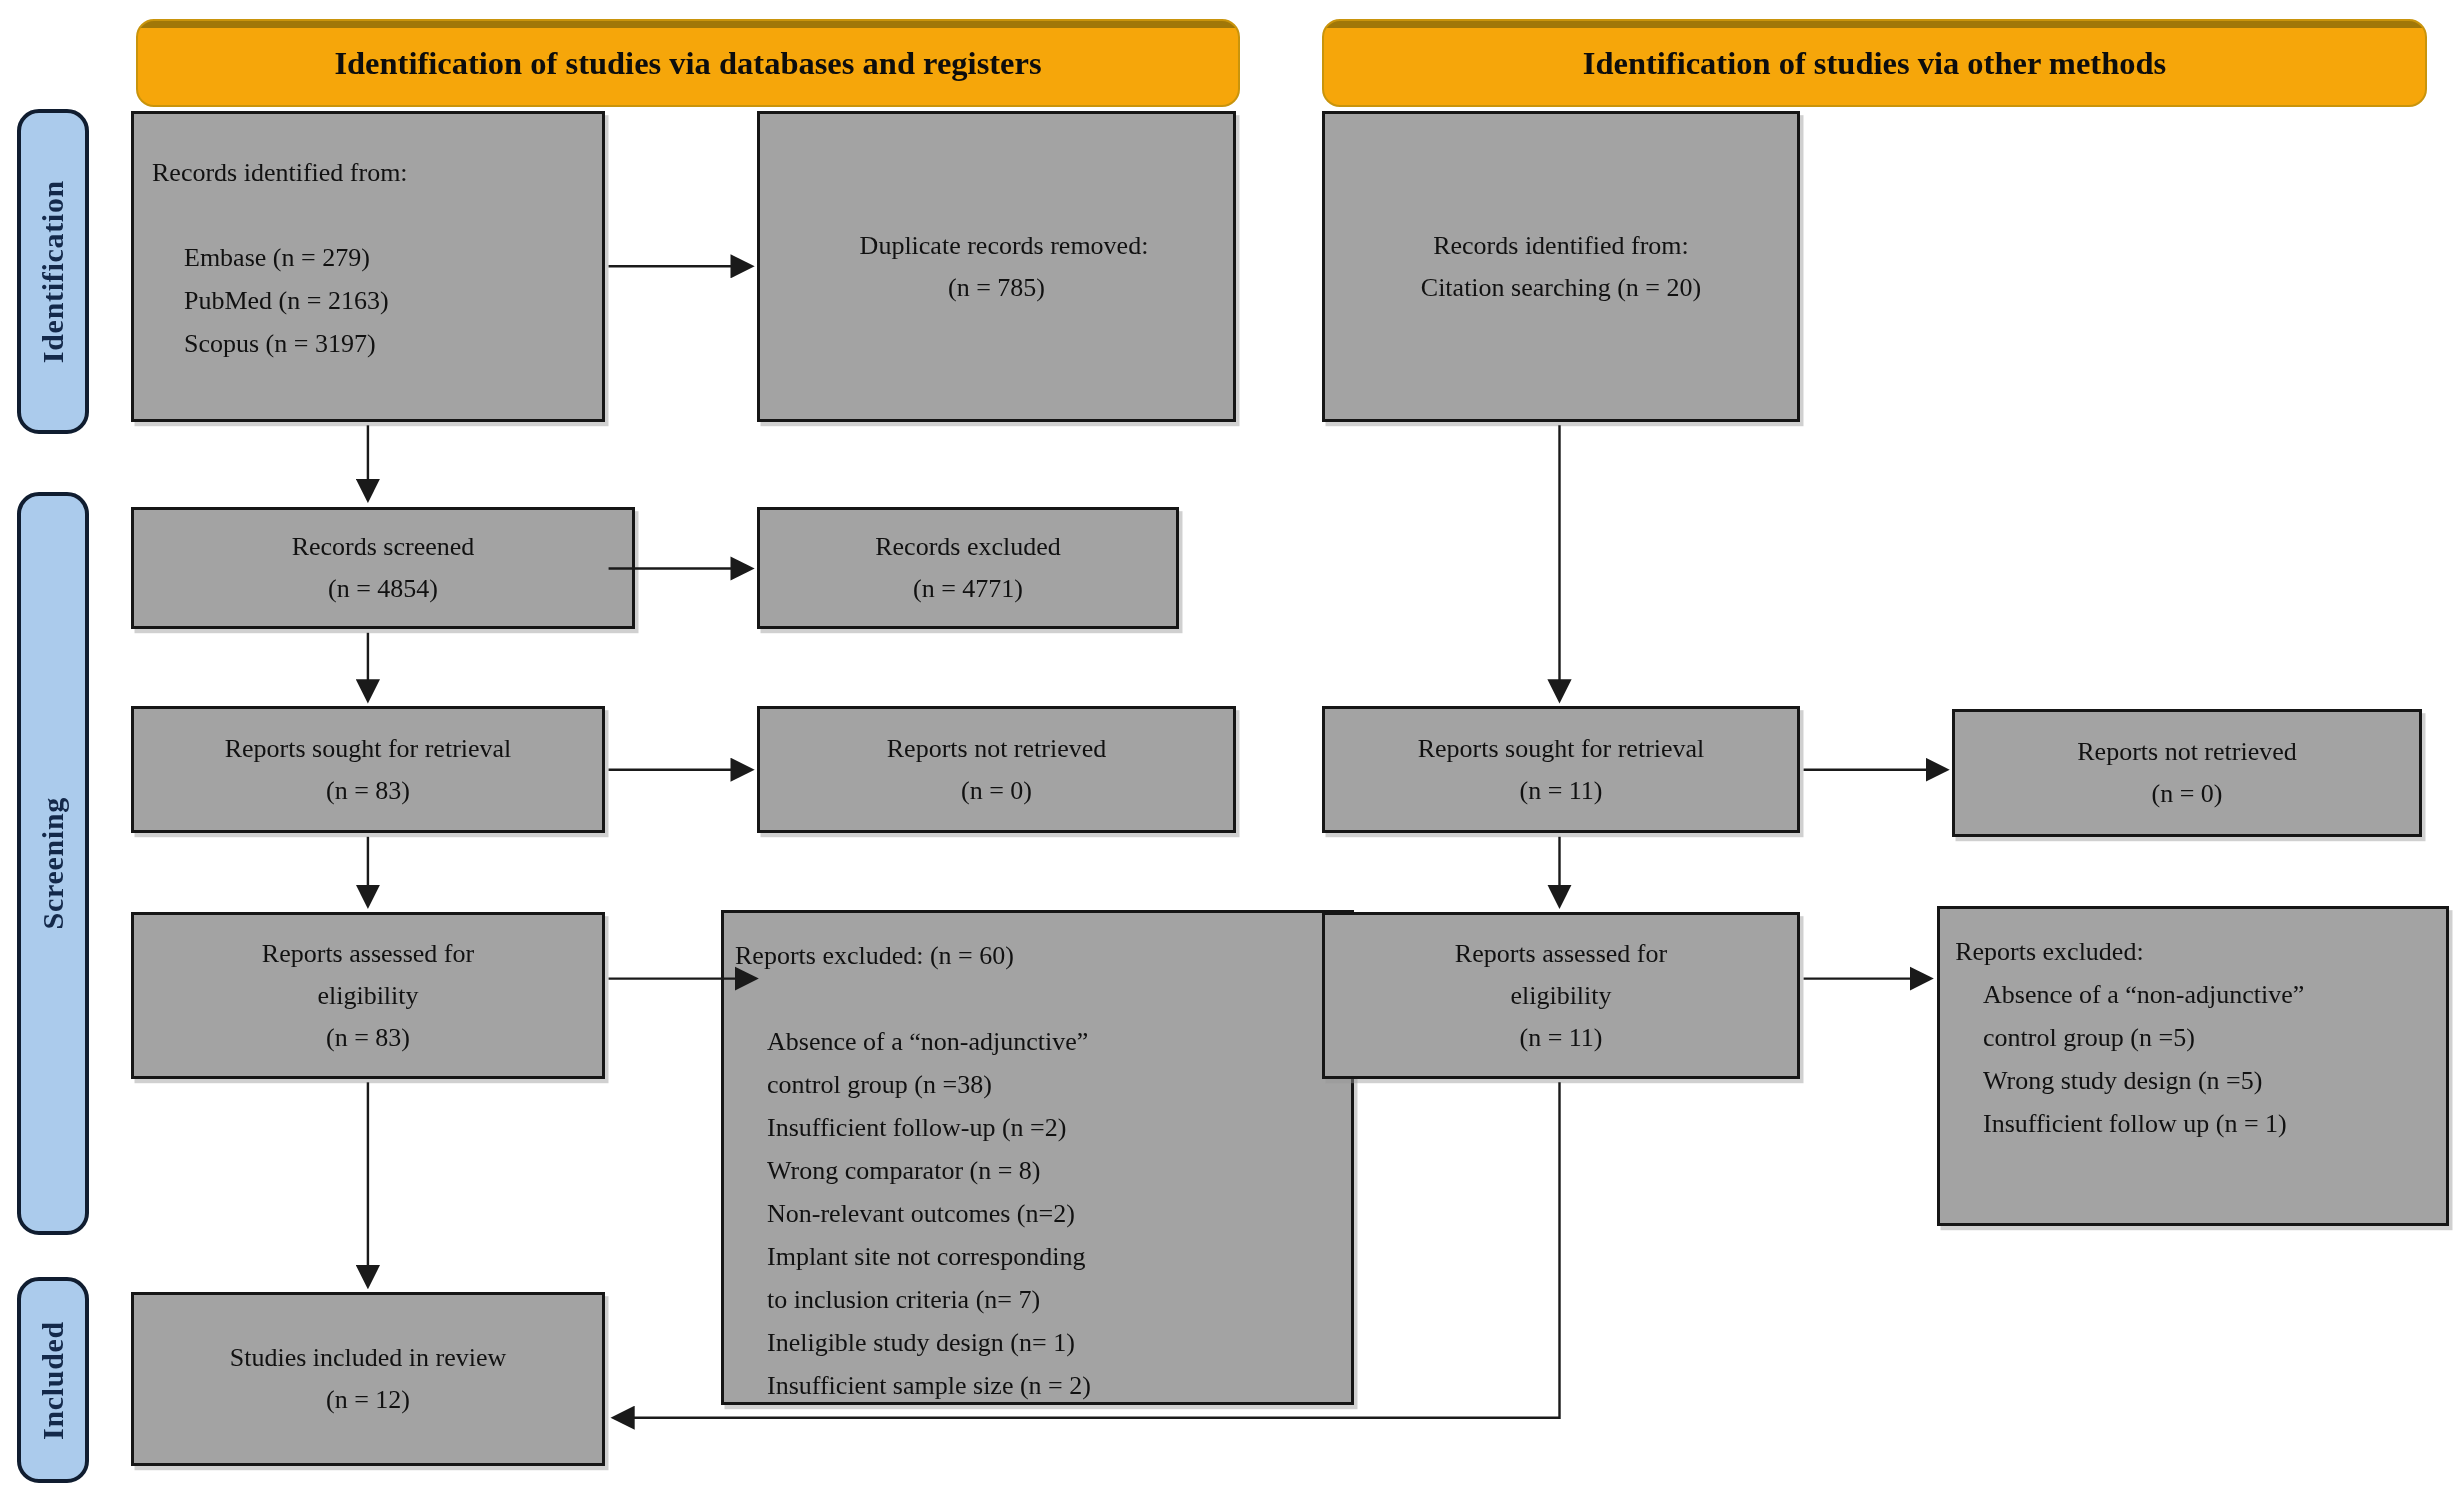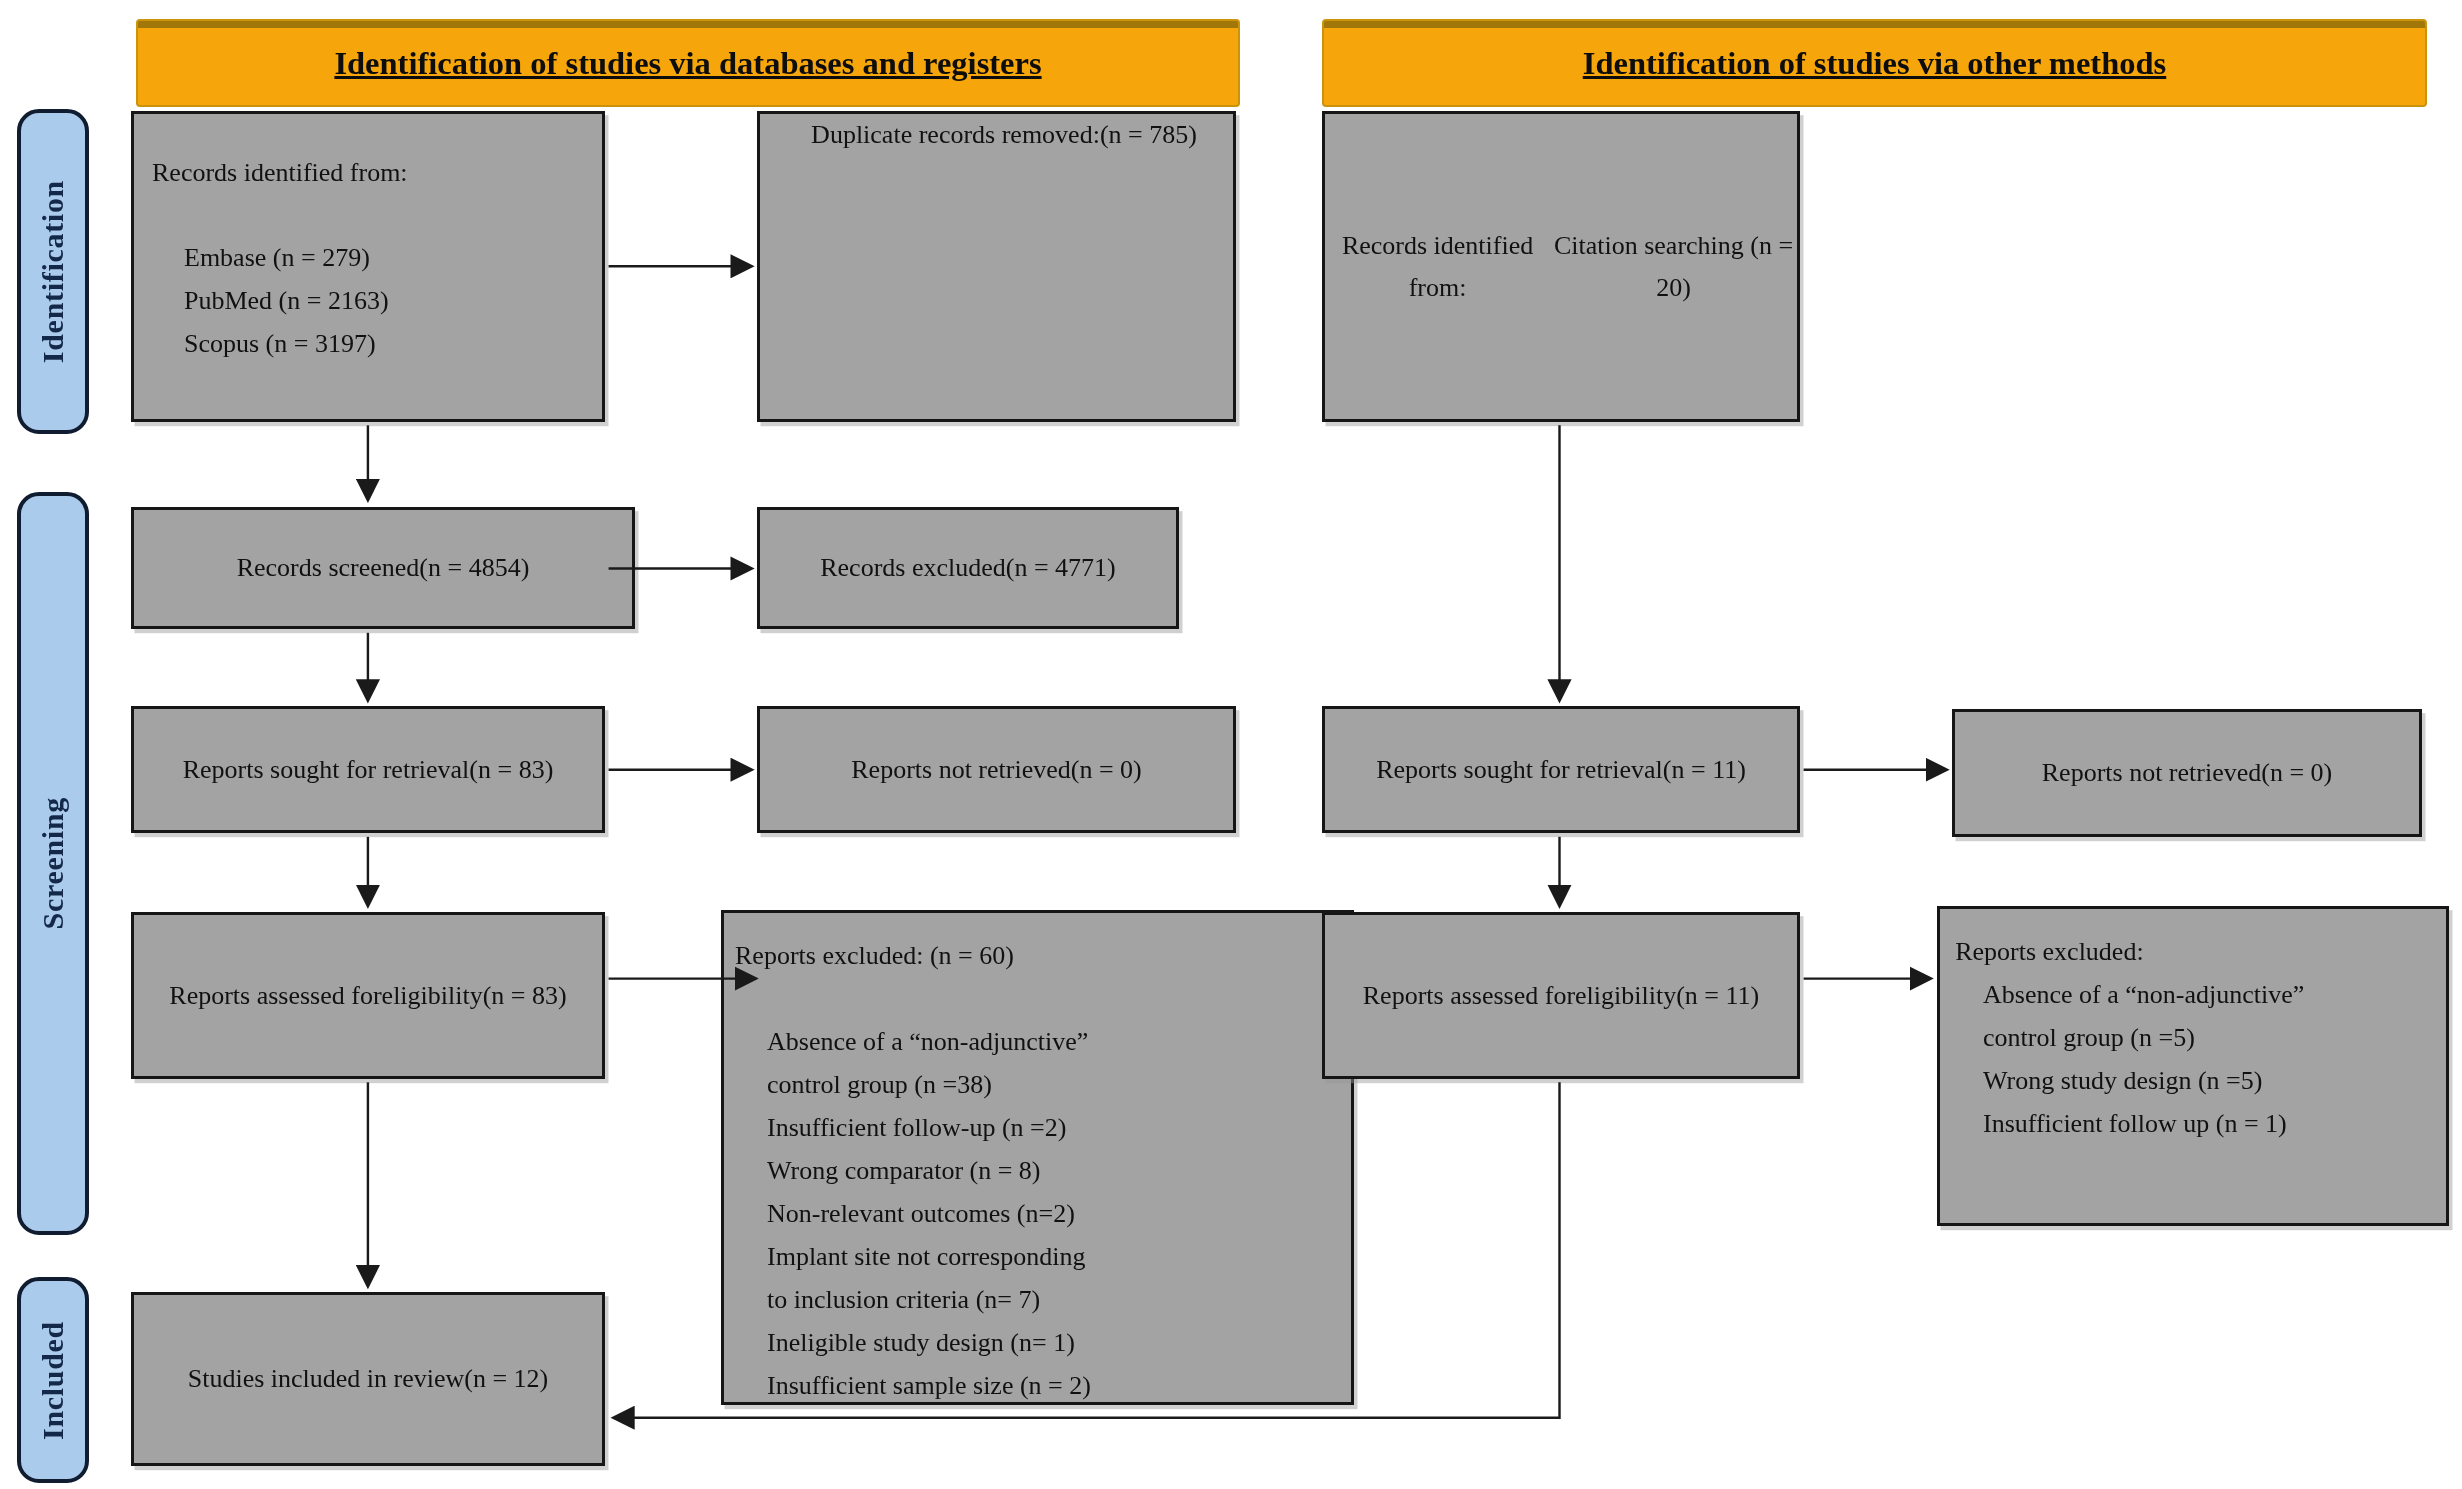--- a/index.html
+++ b/index.html
@@ -6,41 +6,41 @@
     --header-fill:#F6A60A; --header-bevel:#A07708; --header-border:#C9940C;
     --stage-fill:#ABCBEC; --stage-border:#101D30; --stage-text:#14294A;
     --box-border:#161616; --arrow:#1A1A1A; --text:#111111;
   }
   html,body{margin:0;padding:0;}
   body{
     width:2462px;height:1489px;position:relative;background:#ffffff;
     font-family:"Liberation Serif","DejaVu Serif",serif;color:var(--text);
   }
   .hdr{
-    position:absolute;border-radius:4px;
+    position:absolute;border-radius:18px;
     background:linear-gradient(180deg,var(--header-bevel) 0px,var(--header-bevel) 7px,var(--header-fill) 7px);
     border:2.1px solid var(--header-border);
     display:flex;align-items:center;justify-content:center;
-    font-weight:bold;font-size:32.5px;color:#0d0d0d;text-align:center;text-decoration:underline;
+    font-weight:bold;font-size:32.5px;color:#0d0d0d;text-align:center;
   }
   .pill{
     position:absolute;background:var(--stage-fill);
     border:4.2px solid var(--stage-border);border-radius:22px;
     display:flex;align-items:center;justify-content:center;
   }
   .pill span{
     writing-mode:vertical-rl;transform:rotate(180deg);
     font-weight:bold;font-size:30px;color:var(--stage-text);letter-spacing:0.7px;
   }
   .box{
     position:absolute;background:#a3a3a3;border:3.5px solid var(--box-border);
     box-shadow:3.5px 4.2px 0 rgba(150,150,150,.45);
     font-size:26px;line-height:42px;box-sizing:border-box;
   }
-  .center{display:flex;align-items:center;justify-content:center;text-align:center;}
+  .center{display:flex;flex-direction:column;align-items:center;justify-content:center;text-align:center;}
   .lead{padding:38px 14px 0 18px;}
   .lead .spacer{height:42px;}
   .lead .item{margin-left:32px;line-height:43px;}
   .listbox{padding:21px 14px 0 11px;line-height:43px;}
   .listbox .title{margin-bottom:43px;}
   .listbox .item{margin-left:32px;}
   .listbox.tight .title{margin-bottom:0;}
   .dupbox{padding-top:0;}
   .dup-line1{padding-left:15px;}
   .dup-line2{text-align:center;}

